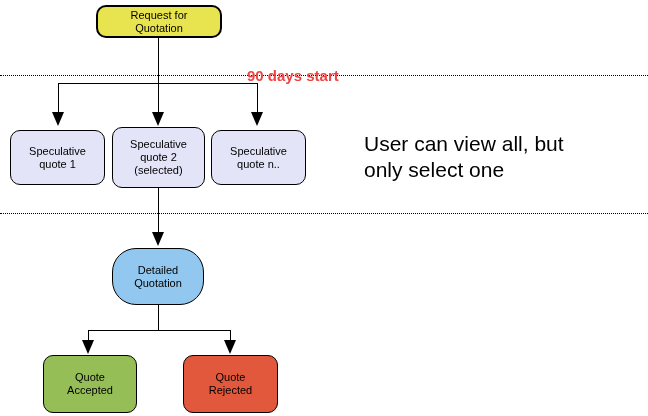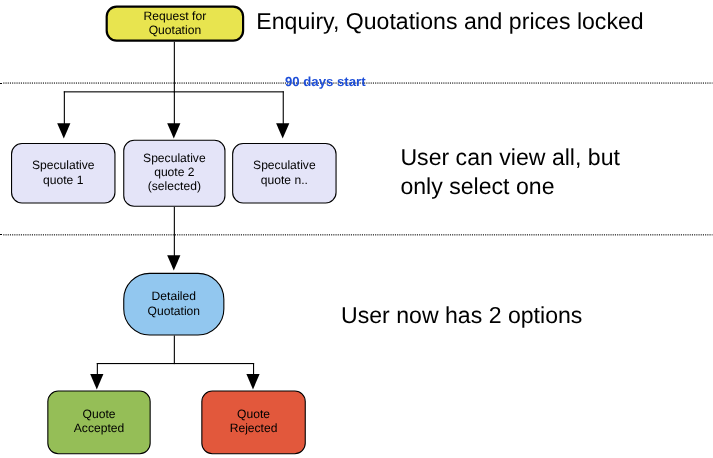--- a/index.html
+++ b/index.html
@@ -49,24 +49,23 @@
   }
   .big-text {
     position: absolute;
     font-size: 21px;
     line-height: 26px;
     color: #000000;
     white-space: pre-line;
   }
   .phase-text {
     position: absolute;
-    font-size: 12px;
+    font-size: 15px;
     font-weight: bold;
-    color: #1d4ed8;
-    margin-left: 12px;
+    color: #ef4444;
   }
 </style>
 </head>
 <body>
 
 <div id="canvas">
 
   <div class="dotted-rule" style="top:75px;"></div>
   <div class="dotted-rule" style="top:213px;"></div>
 
@@ -104,23 +103,21 @@
 
   <div class="node" style="left: 112px; top: 248px; width: 92px; height: 57px; background-color: rgb(146, 199, 239); border-radius: 24px;">Detailed
 Quotation</div>
 
   <div class="node" style="left: 43px; top: 355px; width: 94px; height: 58px; background-color: rgb(149, 190, 87);">Quote
 Accepted</div>
 
   <div class="node" style="left: 183px; top: 355px; width: 95px; height: 58px; background-color: rgb(226, 88, 60);">Quote
 Rejected</div>
 
-  <div class="big-text" style="left:233px; top:7px;">Enquiry, Quotations and prices locked</div>
 
   <div class="phase-text" style="left:247px; top:67px;">90 days start</div>
 
   <div class="big-text" style="left:318px; top:131px;margin-left:46px;">User can view all, but
 only select one</div>
 
 
-  <div class="big-text" style="left:310px; top:275px;">User now has 2 options</div>
 
 </div>
 
 </body></html>

